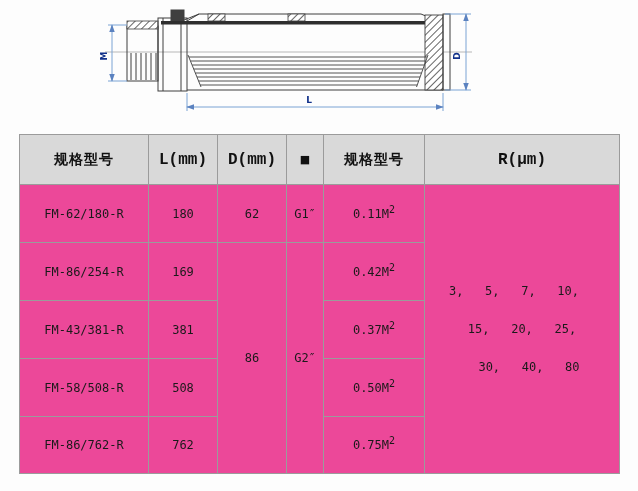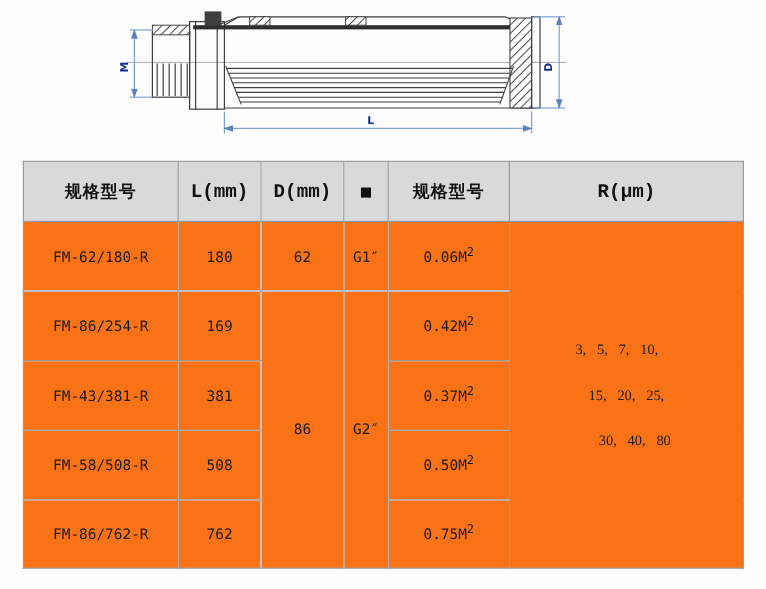--- a/index.html
+++ b/index.html
@@ -30,26 +30,26 @@
     height:49px;
     color:#111111;
     font-weight:bold;
   }
   .hdr-cn{font-size:14px;font-family:"DejaVu Sans",sans-serif;letter-spacing:1px;}
   .hdr-en{font-size:16px;font-family:Liberation Mono, monospace;}
   .hdr-sq{font-size:11px;font-family:"DejaVu Sans",sans-serif;}
   table.spec td{
     font-family:"DejaVu Sans Mono",monospace;
     font-size:12px;color:#1a1a1a;
-    background:#f97316;
+    background:#ec4899;
   }
   td.stripe{background:#e3f1fb;}
   sup.area-sup{font-size:10px;vertical-align:super;line-height:0;}
   td.r-cell{font-size:13px;}
-  .r-line{white-space:pre;line-height:38px;position:relative;font-family:Liberation Serif, serif;}
+  .r-line{white-space:pre;line-height:38px;position:relative;}
   .r-line-0{left:-8px;}
   .r-line-1{left:0px;}
   .r-line-2{left:7px;}
 </style>
 </head>
 <body>
 
 <div class="canvas">
 
   <svg class="drawing" width="638" height="130" viewBox="0 0 638 130">
@@ -152,21 +152,21 @@
         <th class="hdr-en">R(μm)</th>
       </tr>
     </thead>
     <tbody>
 
       <tr style="height:58px">
         <td>FM-62/180-R</td>
         <td>180</td>
         <td>62</td>
         <td>G1″</td>
-        <td><span>0.06M</span><sup class="area-sup">2</sup></td>
+        <td><span>0.11M</span><sup class="area-sup">2</sup></td>
         <td class="r-cell" rowspan="5">
           <div class="r-line r-line-0">3,   5,   7,   10,</div>
           <div class="r-line r-line-1">15,   20,   25,</div>
           <div class="r-line r-line-2">30,   40,   80</div>
         </td>
       </tr>
 
       <tr style="height:58px">
         <td class="stripe">FM-86/254-R</td>
         <td class="stripe">169</td>

